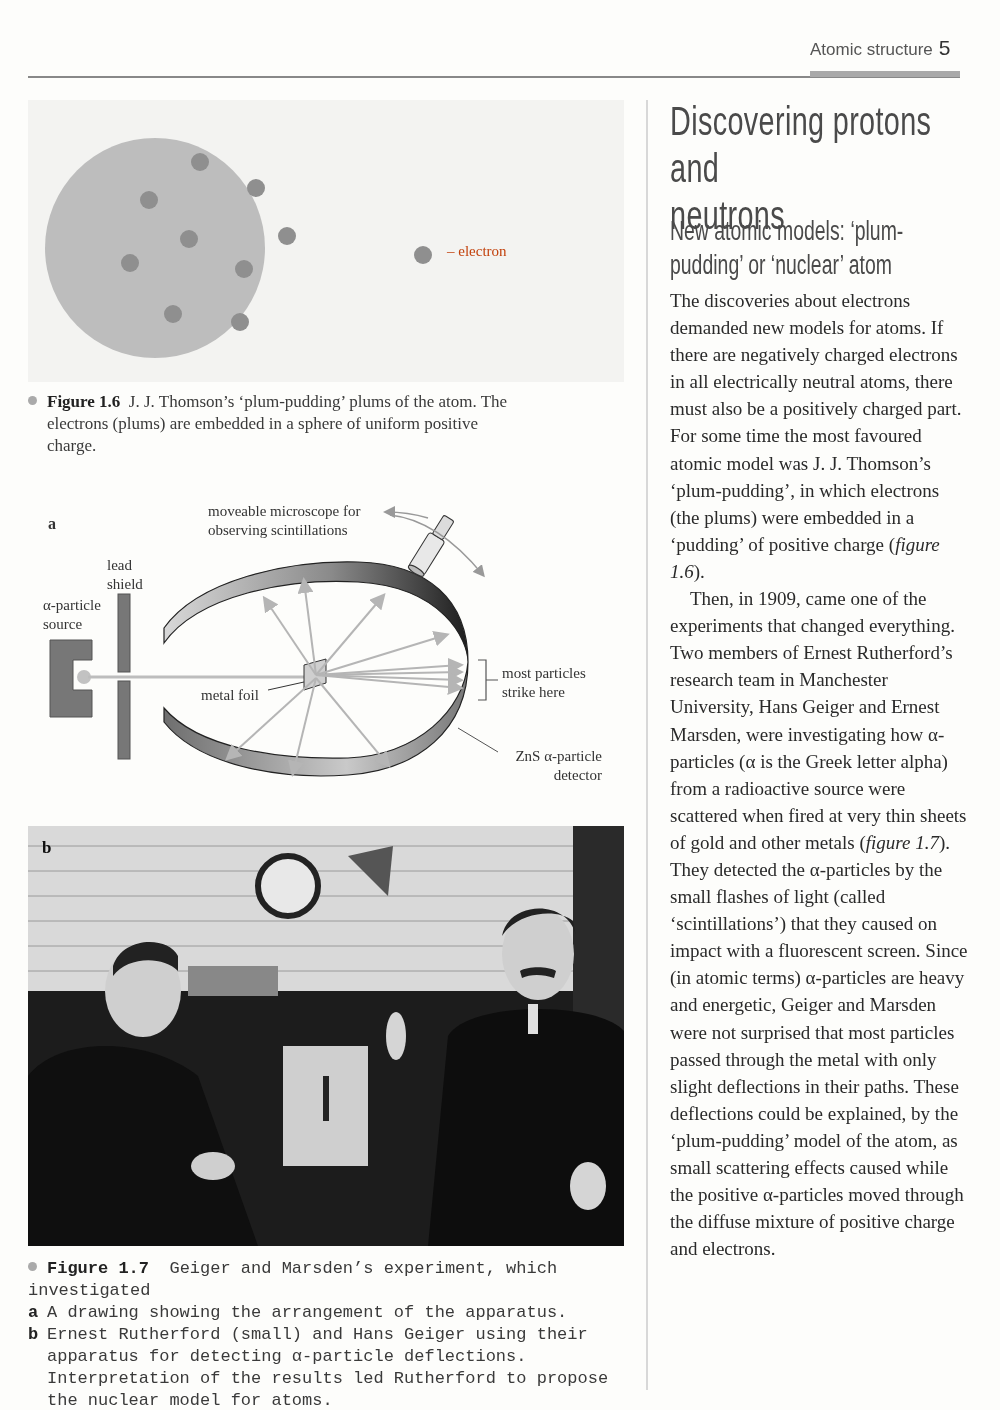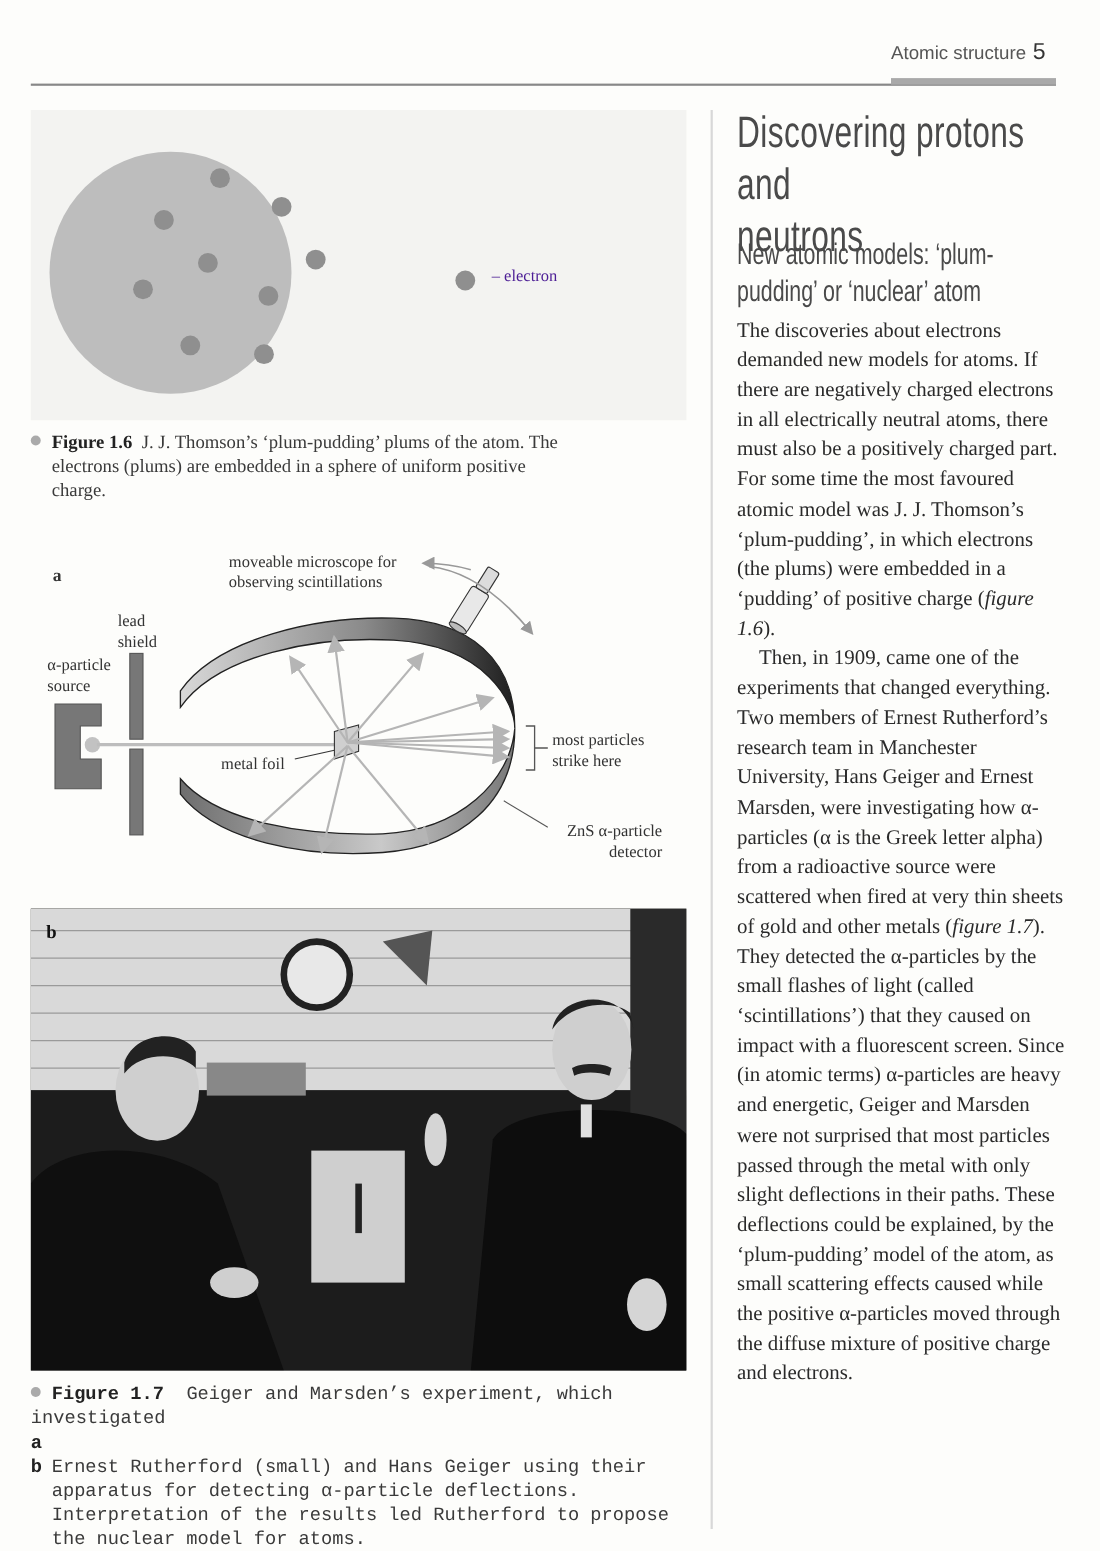--- a/index.html
+++ b/index.html
@@ -19,21 +19,21 @@
                   font-size: 40px; line-height: 47px; color: #4a4a4a; transform: scaleX(0.72); transform-origin: left top; width: 420px; letter-spacing: 0.5px; }
   #sub-heading { left: 670px; top: 214px; font-family: "Liberation Sans", "DejaVu Sans", sans-serif; font-size: 27px; line-height: 34px; color: #4a4a4a;
                  transform: scaleX(0.72); transform-origin: left top; width: 400px; }
   #body-text { left: 670px; top: 287px; width: 300px; font-size: 19px; line-height: 27.1px; color: #2a2a2a; }
   #body-text p { margin: 0; }
   #body-text p.indent { text-indent: 20px; }
 
   
   #fig16 { left: 28px; top: 100px; width: 596px; height: 282px; background: #f3f3f1; }
   #fig16 svg { width: 100%; height: 100%; }
-  #legend-label { left: 447px; top: 243px; font-size: 15px; color: #4c1d95; }
+  #legend-label { left: 447px; top: 243px; font-size: 15px; color: #c2410c; }
   .caption { font-size: 17px; line-height: 22px; color: #3a3a3a; }
   .caption b { color: #222; }
   .bullet { display: inline-block; width: 9px; height: 9px; border-radius: 50%; background: #aaa; margin-right: 10px; vertical-align: 2px; }
   #cap16 { left: 28px; top: 391px; width: 590px; }
   #cap16 .line2 { padding-left: 19px; }
 
   
   #fig17a { left: 28px; top: 490px; width: 596px; height: 320px; }
   #fig17a svg { width: 100%; height: 100%; }
   .lbl { font-size: 15px; line-height: 19px; color: #333; }
@@ -194,20 +194,21 @@
     <ellipse cx="368" cy="210" rx="10" ry="24" fill="#d5d5d5"></ellipse>
     <ellipse cx="560" cy="360" rx="18" ry="24" fill="#d5d5d5"></ellipse>
   </svg>
   <div class="abs" style="left:14px;top:12px;font-size:17px;font-weight:bold;color:#111;">b</div>
 </div>
 
 <div id="cap17" class="abs caption">
   <div><span class="bullet"></span><b>Figure 1.7</b>&nbsp;&nbsp;<span>Geiger and Marsden’s experiment, which investigated</span></div>
   <div class="row">
     <span class="k">a</span>
+    <span>A drawing showing the arrangement of the apparatus.</span>
   </div>
   <div class="row">
     <span class="k">b</span>
     <span style="width:570px">Ernest Rutherford (small) and Hans Geiger using their apparatus for detecting α-particle deflections. Interpretation of the results led Rutherford to propose the nuclear model for atoms.</span>
   </div>
 </div>
 
 <div id="col-divider" class="abs"></div>
 <div id="main-heading" class="abs">
   <div>Discovering protons and</div>

